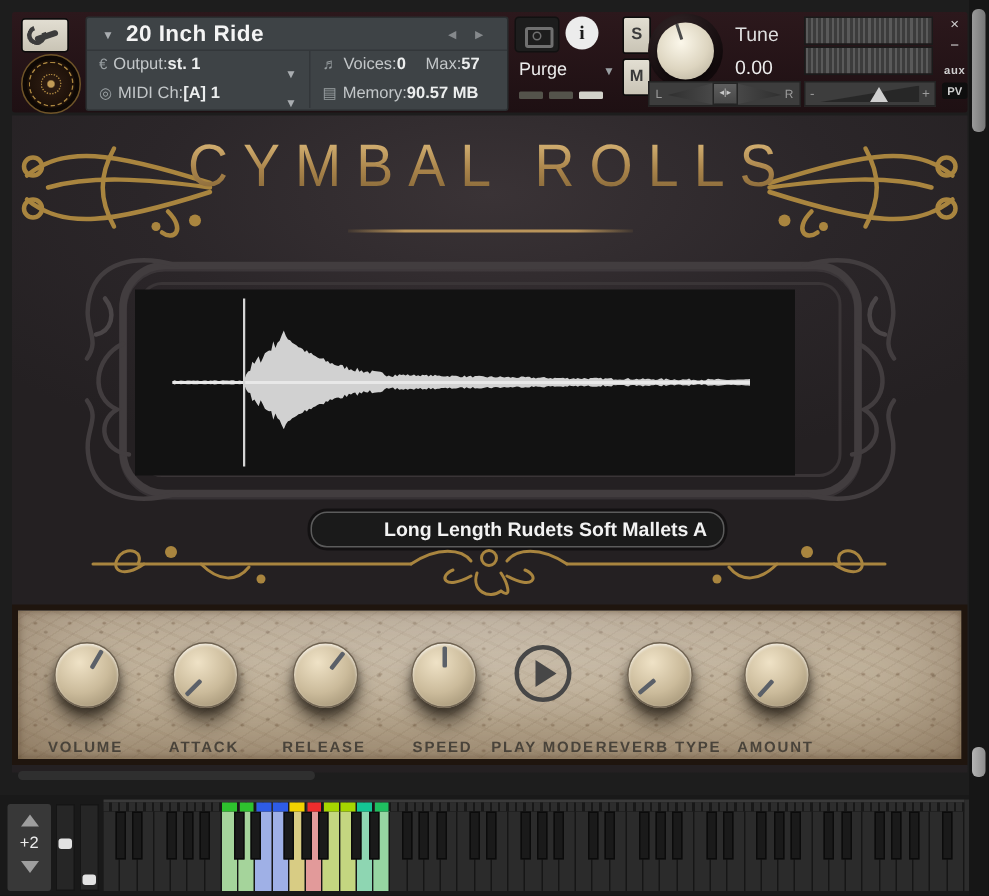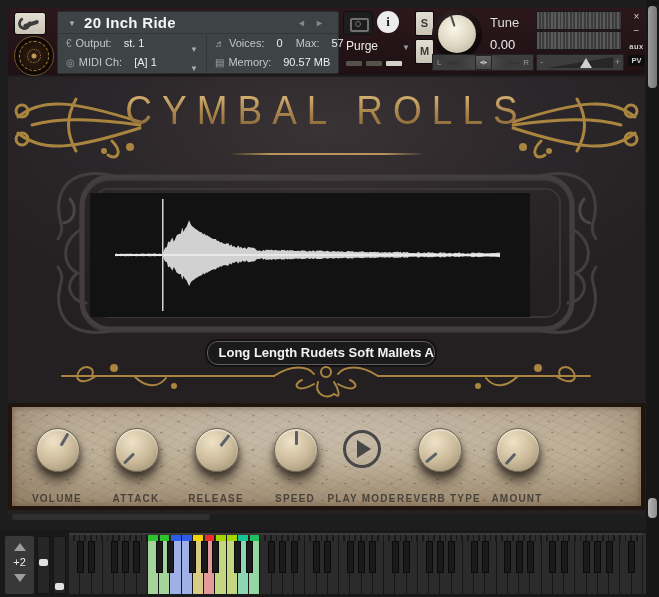--- a/index.html
+++ b/index.html
@@ -23,21 +23,21 @@
   .trow{position:absolute;left:0;top:0;width:100%;height:21px;border-bottom:1px solid #33373a;}
   .caret{display:inline-block;font-size:8px;color:#a9adb0;}
   .trow .caret{position:absolute;left:10px;top:7px;}
   .inst-title{position:absolute;left:26px;top:2px;font-size:15px;font-weight:bold;color:#f4f4f4;letter-spacing:.3px;}
   .nav-prev{position:absolute;right:32px;top:6px;font-size:9px;color:#85898c;}
   .nav-next{position:absolute;right:14px;top:6px;font-size:9px;color:#85898c;}
   .col-l{position:absolute;left:0;top:22px;width:148px;height:38px;border-right:1px solid #33373a;}
   .col-r{position:absolute;left:149px;top:22px;right:0;height:38px;}
   .drow{position:relative;height:19px;line-height:19px;font-size:11px;color:#c3c7c9;white-space:nowrap;padding-left:8px;}
   .drow .ic{color:#9aa0a3;font-size:10px;margin-right:4px;}
-  .drow b{color:#eceeee;font-weight:normal;margin-left:12px;}
+  .drow b{color:#eceeee;font-weight:bold;margin-left:0;}
   .drow .caret{position:absolute;right:8px;top:6px;}
   .camera-btn{position:absolute;left:335px;top:3px;width:28px;height:22px;background:#1d1d1d;border-radius:3px;border:1px solid #111;}
   .cam-body{position:absolute;left:6px;top:6px;width:15px;height:10px;border:2px solid #707070;border-radius:2px;}
   .cam-lens{position:absolute;left:11px;top:9px;width:4px;height:4px;border:1px solid #707070;border-radius:50%;}
   .info-btn{position:absolute;left:369px;top:3px;width:22px;height:22px;border-radius:50%;background:#ececec;
             color:#1a1a1a;font-size:13px;font-weight:bold;text-align:center;line-height:22px;font-family:"Liberation Serif",serif;}
   .purge{position:absolute;left:338px;top:31px;font-size:12px;color:#ececec;}
   .purge .caret{margin-left:24px;font-size:8px;color:#9aa0a3;}
   .pmeters{position:absolute;left:338px;top:53px;display:flex;gap:4px;}
   .pmeters span{width:16px;height:5px;border-radius:1px;}
@@ -83,21 +83,21 @@
             text-shadow:0 2px 3px rgba(0,0,0,.0);transform:scaleY(1.08);}
   .underline{position:absolute;left:224px;top:76px;width:190px;height:2px;
              background:linear-gradient(90deg,rgba(169,133,63,.1),#b9945a 20%,#b9945a 80%,rgba(169,133,63,.1));}
   .flourish{position:absolute;top:12px;}
   .flourish.left{left:4px;}
   .flourish.right{right:4px;transform:scaleX(-1);}
   .wavepanel{position:absolute;left:82px;top:116px;width:440px;height:124px;background:#121212;}
   .frame-svg{position:absolute;left:40px;top:92px;}
   .samplepill{position:absolute;left:199px;top:264px;width:226px;height:22px;background:#1a1a1a;
               border:1px solid #5c5c5c;border-radius:11px;color:#f2f2f2;font-size:13px;font-weight:bold;
-              text-align:right;line-height:22px;box-shadow:0 0 0 2px rgba(0,0,0,.45);white-space:nowrap;}
+              text-align:left;line-height:22px;box-shadow:0 0 0 2px rgba(0,0,0,.45);white-space:nowrap;padding-left:48px;}
   .divider-svg{position:absolute;left:48px;top:283px;}
 
   
   .knobpanel{position:absolute;left:0;top:326px;width:637px;height:107px;box-sizing:border-box;
       border:4px solid #1f150e;
       background:
         radial-gradient(ellipse at 50% 0%,rgba(255,255,255,.28),transparent 55%),
         radial-gradient(rgba(96,68,44,.32) 1px,transparent 1.6px),
         radial-gradient(rgba(70,48,30,.25) 1px,transparent 1.5px),
         repeating-linear-gradient(24deg,rgba(120,95,65,.07) 0 2px,transparent 2px 9px),

